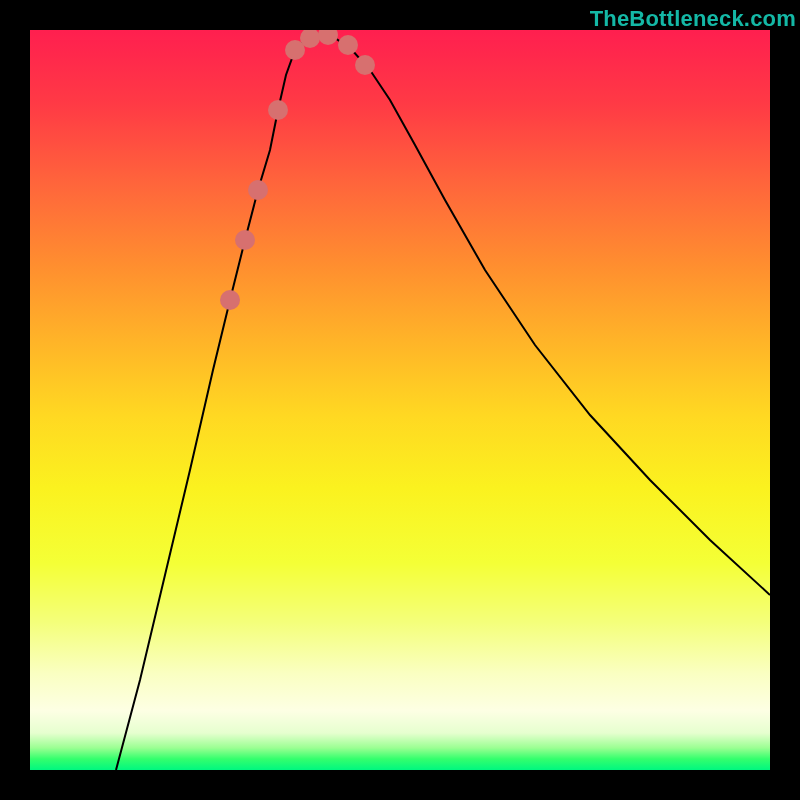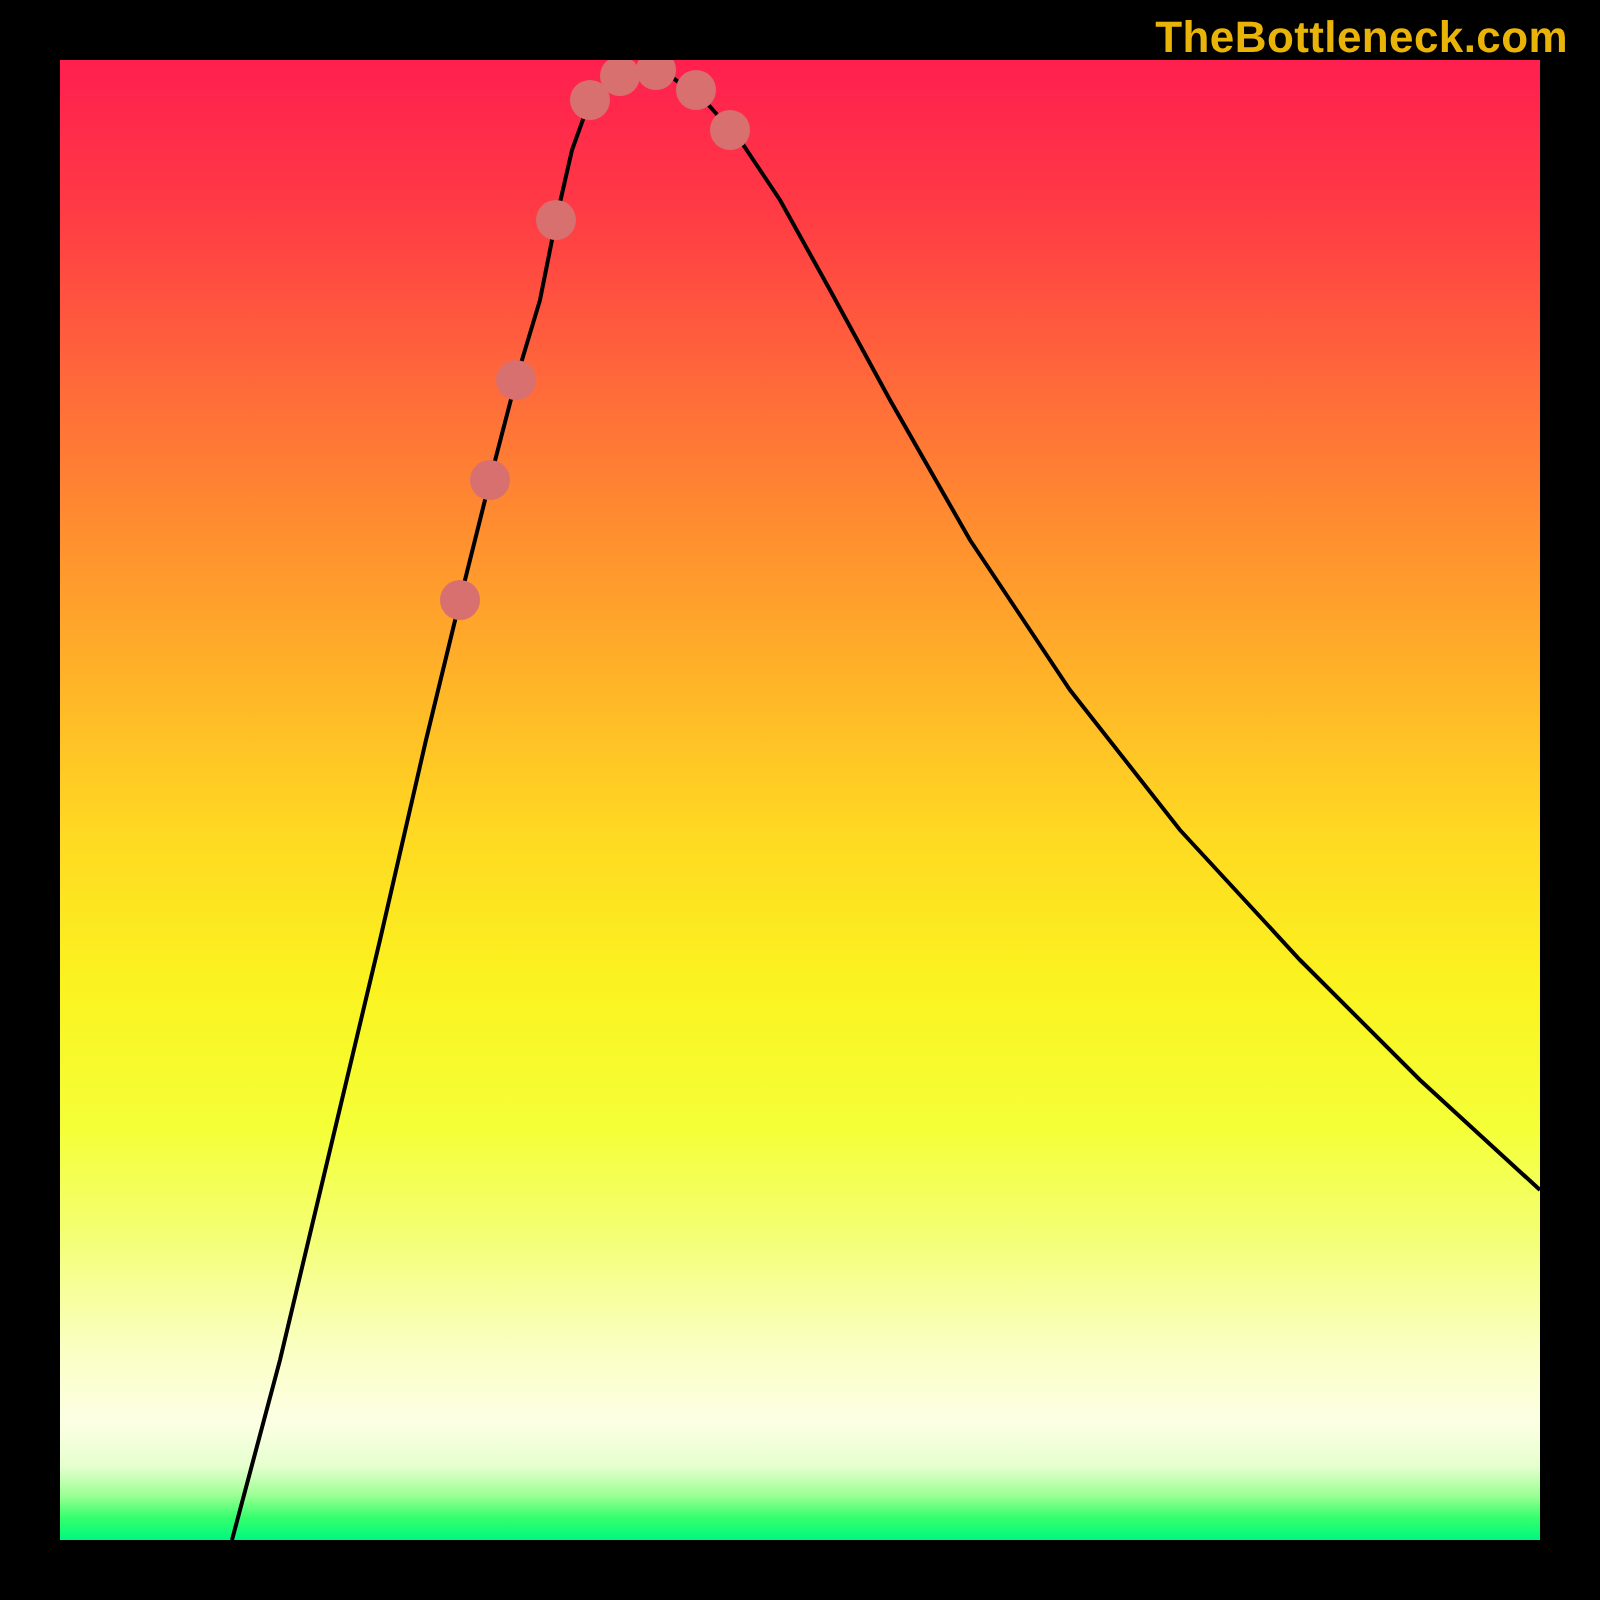--- a/index.html
+++ b/index.html
@@ -46,22 +46,22 @@
     position: absolute;
     left: 0;
     top: 0;
     width: 740px;
     height: 740px;
     pointer-events: none;
   }
   .watermark {
     position: absolute;
     top: 6px;
-    right: 16px;
-    color: #eab308;
+    right: 4px;
+    color: #14b8a6;
     font-size: 22px;
     font-weight: 600;
     letter-spacing: 0.2px;
     user-select: none;
   }
 </style>
 </head>
 <body>
 
 <div class="frame">

